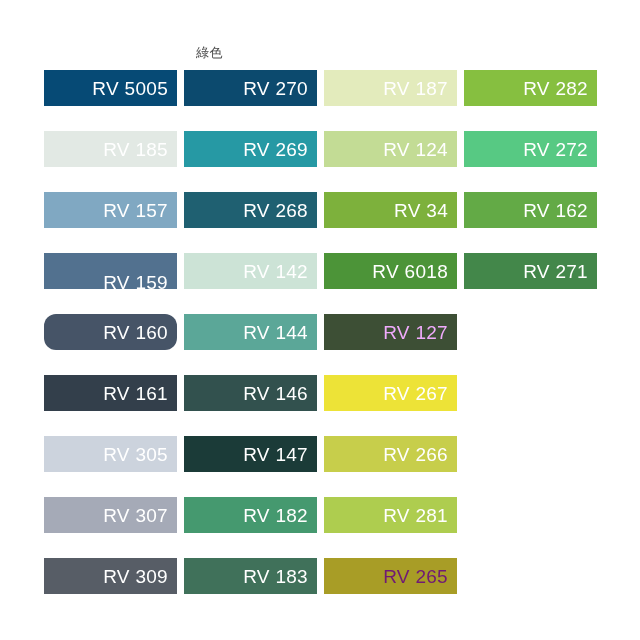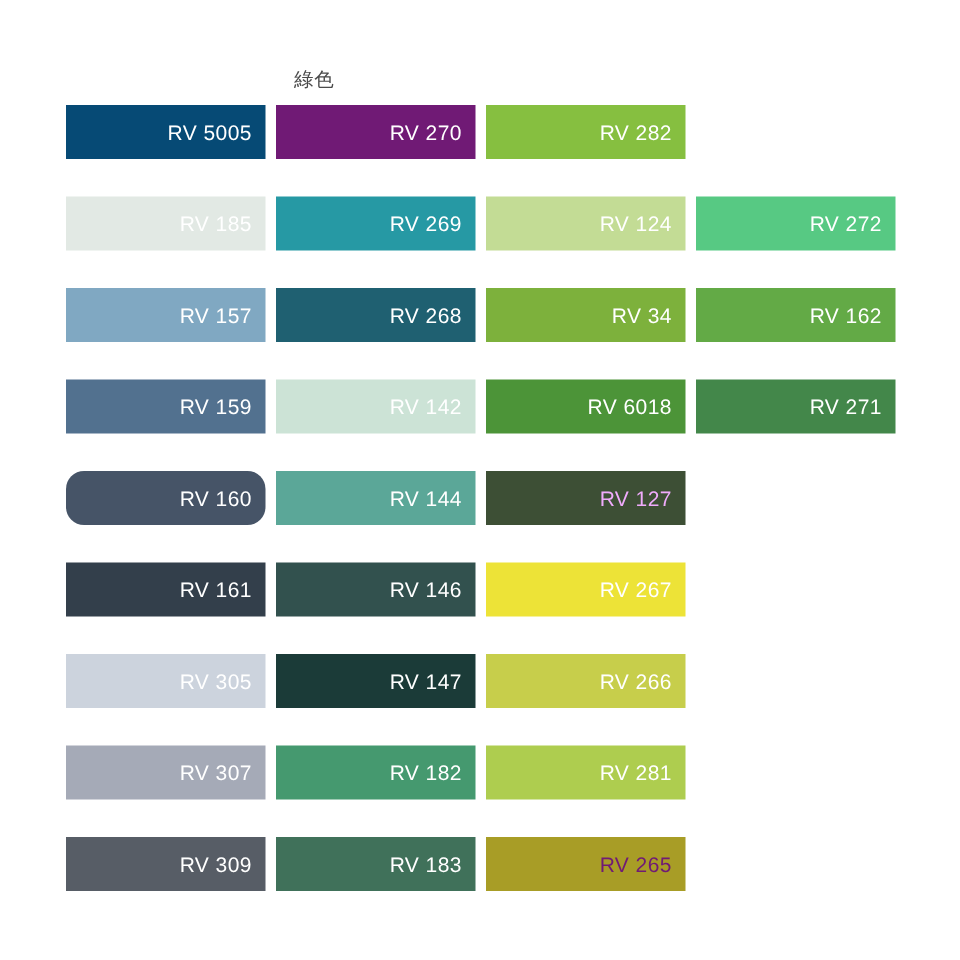--- a/index.html
+++ b/index.html
@@ -59,43 +59,46 @@
     justify-content: flex-end;
     position: relative;
     flex: 0 0 auto;
   }
 
   .swatch.empty {
     background: transparent !important;
   }
 
   .swatch-label {
-    font-size: 14px;
+    font-size: 19px;
     line-height: 13px;
     color: #ffffff;
     padding-right: 9px;
     letter-spacing: 0.3px;
     white-space: nowrap;
     font-weight: 400;
   }
 </style>
 </head>
 <body>
 
 <div id="chart-root">
 
   <div class="section-header">綠色</div>
 
   <div class="swatch-grid" id="swatch-grid">
       <div class="swatch-row">
         <div class="swatch" style="background: rgb(6, 74, 117);">
           <span class="swatch-label" style="color: rgb(255, 255, 255);">RV 5005</span>
         </div>
-        <div class="swatch" style="background: #701a75; padding-left: 16px;">
+        <div class="swatch" style="background: #0c4a6e; padding-left: 16px;">
           <span class="swatch-label" style="color: rgb(255, 255, 255);">RV 270</span>
+        </div>
+        <div class="swatch" style="background: rgb(227, 235, 188);">
+          <span class="swatch-label" style="color: rgb(255, 255, 255);">RV 187</span>
         </div>
         <div class="swatch" style="background: rgb(134, 191, 64);">
           <span class="swatch-label" style="color: rgb(255, 255, 255);">RV 282</span>
         </div>
       </div>
       <div class="swatch-row">
         <div class="swatch" style="background: rgb(226, 233, 228);">
           <span class="swatch-label" style="color: rgb(255, 255, 255);">RV 185</span>
         </div>
         <div class="swatch" style="background: rgb(38, 153, 164);">
@@ -116,21 +119,21 @@
           <span class="swatch-label" style="color: rgb(255, 255, 255);">RV 268</span>
         </div>
         <div class="swatch" style="background: rgb(125, 177, 60);">
           <span class="swatch-label" style="color: rgb(255, 255, 255);">RV 34</span>
         </div>
         <div class="swatch" style="background: rgb(99, 170, 70);">
           <span class="swatch-label" style="color: rgb(255, 255, 255);">RV 162</span>
         </div>
       </div>
       <div class="swatch-row">
-        <div class="swatch" style="background: rgb(82, 113, 143);">
+        <div class="swatch" style="background: rgb(82, 113, 143); align-items: flex-end;">
           <span class="swatch-label" style="color: rgb(255, 255, 255);">RV 159</span>
         </div>
         <div class="swatch" style="background: rgb(204, 227, 214);">
           <span class="swatch-label" style="color: rgb(255, 255, 255);">RV 142</span>
         </div>
         <div class="swatch" style="background: rgb(76, 148, 56);">
           <span class="swatch-label" style="color: rgb(255, 255, 255);">RV 6018</span>
         </div>
         <div class="swatch" style="background: rgb(67, 135, 74);">
           <span class="swatch-label" style="color: rgb(255, 255, 255);">RV 271</span>

